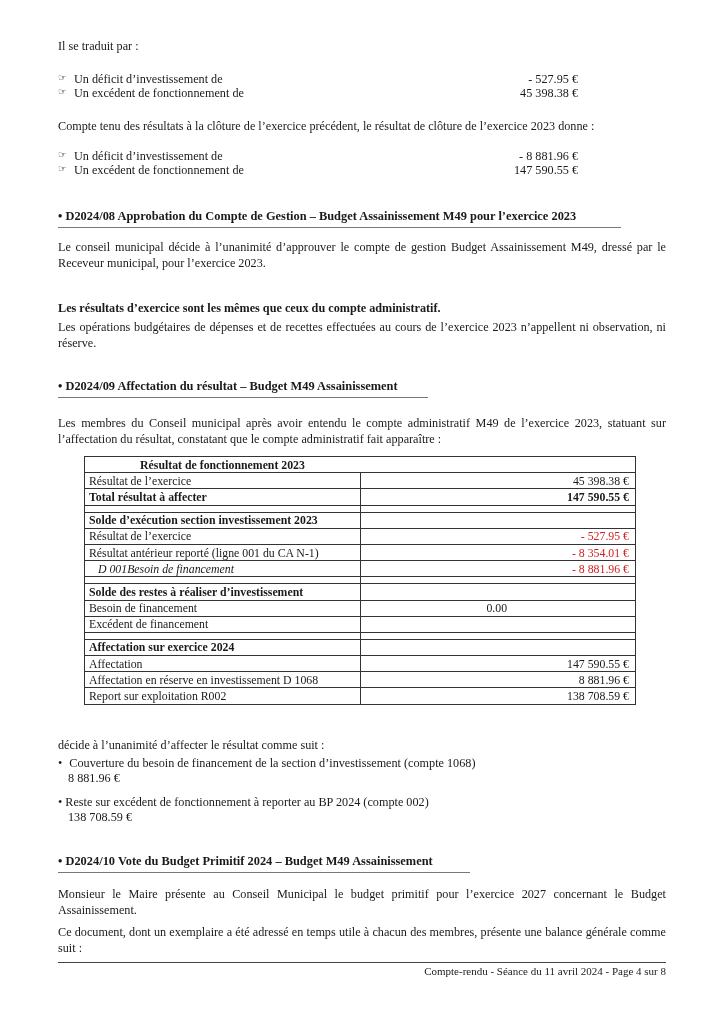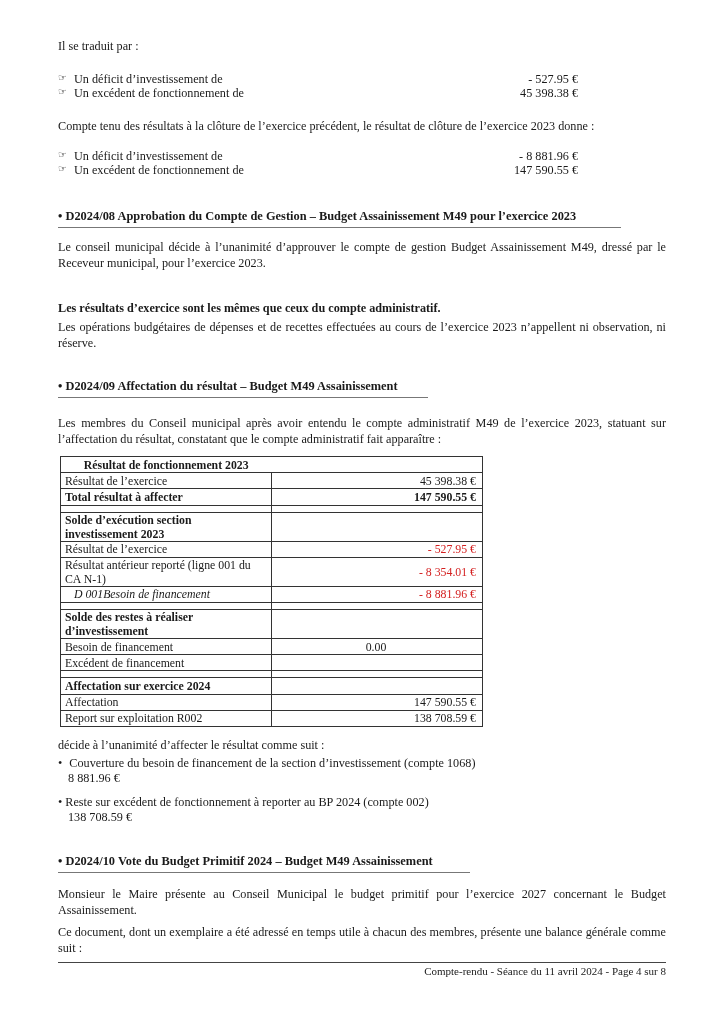--- a/index.html
+++ b/index.html
@@ -15,21 +15,21 @@
   .just.last-left { text-align-last: left; }
   .bullet-row { position: absolute; left: 58px; width: 520px; height: 14px; }
   .bullet-row .hand { position: absolute; left: 0; top: 0; font-family: "DejaVu Sans", sans-serif; font-size: 10px; color: #333; }
   .bullet-row .label { position: absolute; left: 16px; top: 0; white-space: nowrap; }
   .bullet-row .amount { position: absolute; right: 0; top: 0; white-space: nowrap; }
   .heading {
     position: absolute; left: 58px; white-space: nowrap; font-weight: bold; font-size: 12.4px;
   }
   .heading-rule { position: absolute; left: 58px; height: 1px; background: #777; }
   table.res {
-    position: absolute; left: 60px; top: 456px; width: 423px;
+    position: absolute; left: 84px; top: 456px; width: 552px;
     border-collapse: collapse; font-size: 11.8px; table-layout: fixed;
   }
   table.res td { border: 1px solid #333; padding: 0 4px; height: 15.2px; line-height: 14px; }
   table.res td.lbl { width: 372px; }
   table.res td.val { text-align: right; padding-right: 6px; }
   table.res td.center { text-align: center; }
   table.res td.bold { font-weight: bold; }
   table.res td.italic { font-style: italic; padding-left: 13px; }
   table.res td.red { color: #d42020; }
   table.res tr.spacer td { height: 6px; border-top: none; border-bottom: none; }
@@ -139,20 +139,24 @@
       </tr>
   <tr>
     <td class="lbl bold">Affectation sur exercice 2024</td>
     <td></td>
   </tr>
   <tr>
     <td class="lbl">Affectation</td>
     <td class="val">147 590.55 €</td>
   </tr>
   <tr>
+    <td class="lbl">Affectation en réserve en investissement D 1068</td>
+    <td class="val">8 881.96 €</td>
+  </tr>
+  <tr>
     <td class="lbl">Report sur exploitation R002</td>
     <td class="val">138 708.59 €</td>
   </tr>
 </tbody>
   </table>
 
 <p class="line" style="top:738px;">décide à l’unanimité d’affecter le résultat comme suit :</p>
 
 <div class="abs" style="top:756px; left:58px;">
   <span>•</span>

